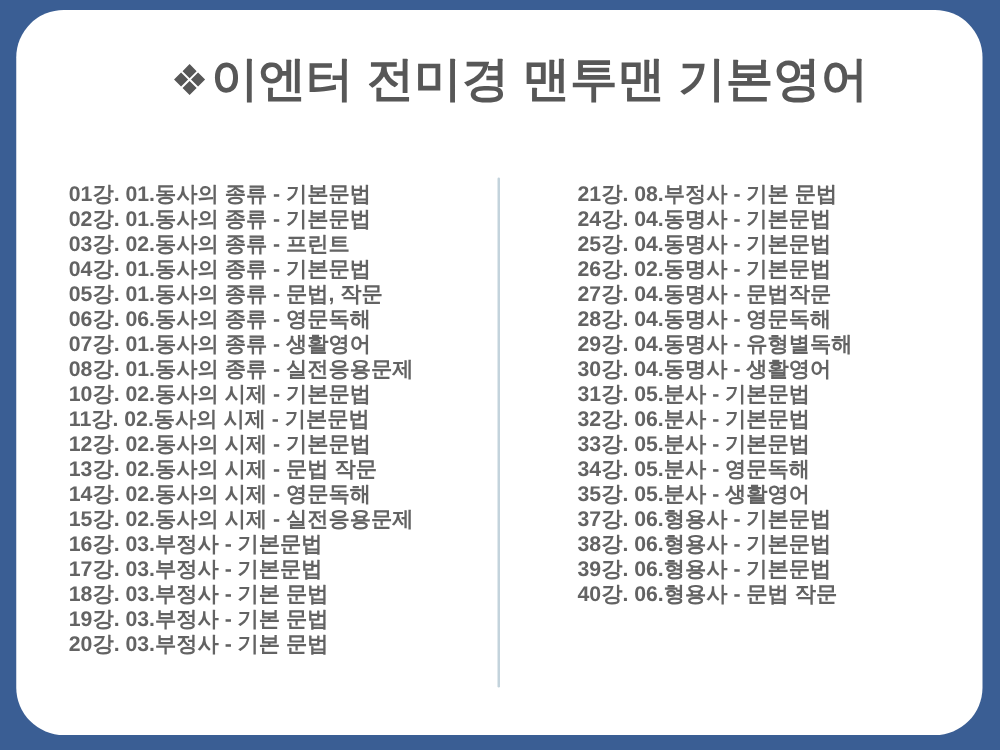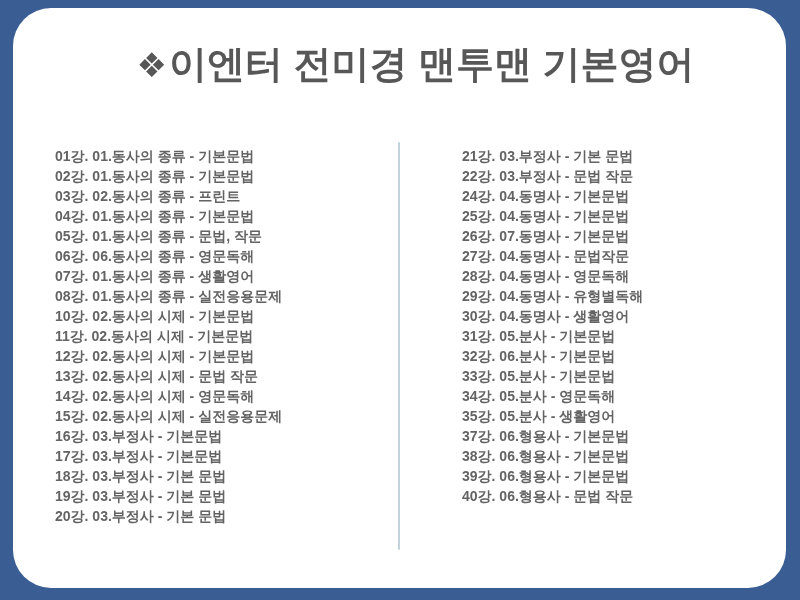--- a/index.html
+++ b/index.html
@@ -45,21 +45,21 @@
   }
   .col {
     position: absolute;
     top: 138px;
   }
   .col-left  { left: 42px; }
   .col-right { left: 449px; }
   .lecture-item {
     height: 20px;
     line-height: 20px;
-    font-size: 14px;
+    font-size: 17px;
     font-weight: 700;
     color: var(--text-list, #636363);
     white-space: nowrap;
   }
   .divider {
     position: absolute;
     left: 385px;
     top: 134px;
     width: 2px;
     height: 408px;
@@ -89,25 +89,24 @@
         <div class="lecture-item">14강. 02.동사의 시제 - 영문독해</div>
         <div class="lecture-item">15강. 02.동사의 시제 - 실전응용문제</div>
         <div class="lecture-item">16강. 03.부정사 - 기본문법</div>
         <div class="lecture-item">17강. 03.부정사 - 기본문법</div>
         <div class="lecture-item">18강. 03.부정사 - 기본 문법</div>
         <div class="lecture-item">19강. 03.부정사 - 기본 문법</div>
         <div class="lecture-item">20강. 03.부정사 - 기본 문법</div>
       </div>
     <div class="divider"></div>
     <div class="col col-right" id="col-right">
-        <div class="lecture-item">21강. 03.부정사 - 기본 문법</div>
-        <div class="lecture-item">22강. 03.부정사 - 문법 작문</div>
+        <div class="lecture-item">21강. 08.부정사 - 기본 문법</div>
         <div class="lecture-item">24강. 04.동명사 - 기본문법</div>
         <div class="lecture-item">25강. 04.동명사 - 기본문법</div>
-        <div class="lecture-item">26강. 07.동명사 - 기본문법</div>
+        <div class="lecture-item">26강. 02.동명사 - 기본문법</div>
         <div class="lecture-item">27강. 04.동명사 - 문법작문</div>
         <div class="lecture-item">28강. 04.동명사 - 영문독해</div>
         <div class="lecture-item">29강. 04.동명사 - 유형별독해</div>
         <div class="lecture-item">30강. 04.동명사 - 생활영어</div>
         <div class="lecture-item">31강. 05.분사 - 기본문법</div>
         <div class="lecture-item">32강. 06.분사 - 기본문법</div>
         <div class="lecture-item">33강. 05.분사 - 기본문법</div>
         <div class="lecture-item">34강. 05.분사 - 영문독해</div>
         <div class="lecture-item">35강. 05.분사 - 생활영어</div>
         <div class="lecture-item">37강. 06.형용사 - 기본문법</div>

